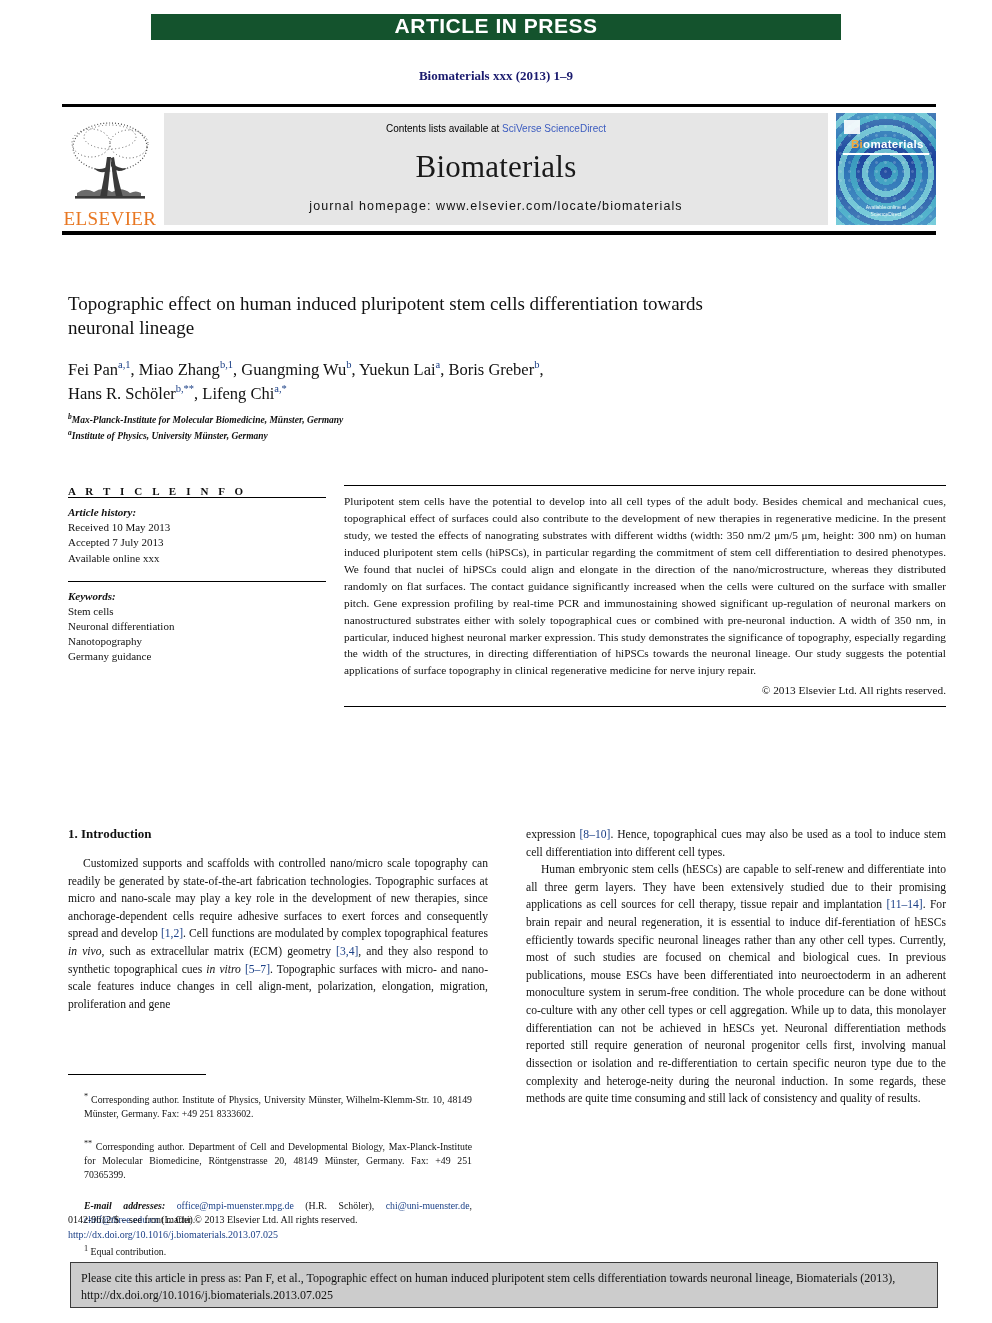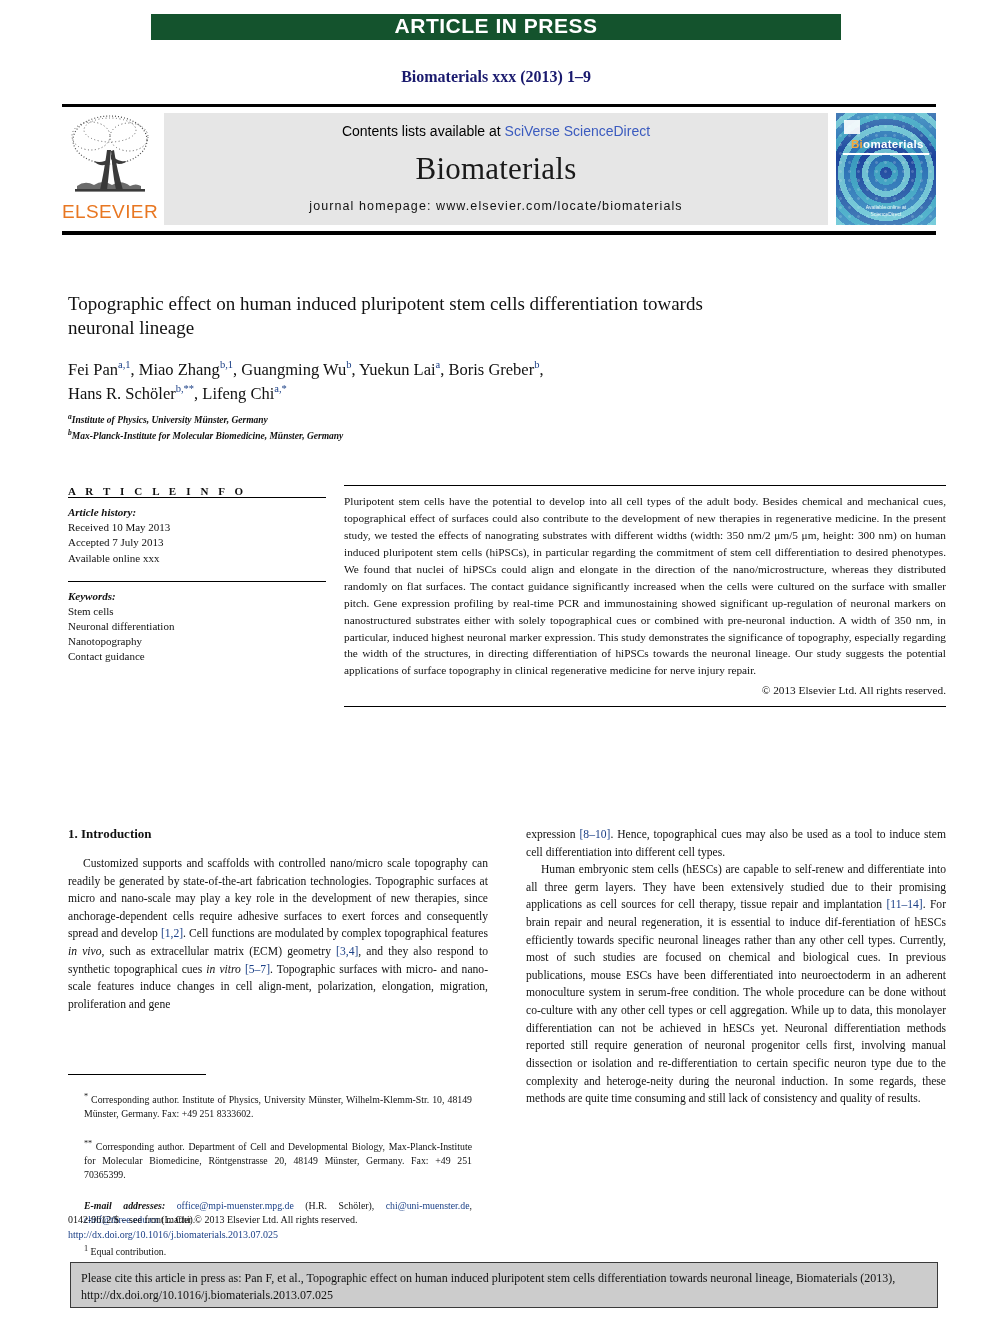--- a/index.html
+++ b/index.html
@@ -37,21 +37,21 @@
 
   
   .running-head {
     position: absolute;
     left: 0;
     top: 68px;
     width: 992px;
     text-align: center;
     font-family: "Liberation Serif", serif;
     font-weight: bold;
-    font-size: 16px;
+    font-size: 13px;
     color: #1a1a6e;
   }
 
   
   .masthead {
     position: absolute;
     left: 62px;
     top: 104px;
     width: 874px;
   }
@@ -80,43 +80,43 @@
     justify-content: flex-end;
     padding-top: 3px;
     box-sizing: border-box;
   }
   .elsevier-tree {
     width: 86px;
     height: 92px;
     position: relative;
   }
   .elsevier-wordmark {
-    font-family: Liberation Sans, sans-serif;
+    font-family: Liberation Serif, serif;
     font-size: 19px;
     letter-spacing: 0.4px;
     color: #E87722;
     line-height: 1;
-    padding-bottom: 10px;
+    padding-bottom: 3px;
   }
 
   
   .masthead-center {
     flex: 1 1 auto;
     background: #e6e6e6;
     margin: 6px 0 6px 6px;
     display: flex;
     flex-direction: column;
     align-items: center;
     justify-content: space-between;
     padding: 10px 0 12px 0;
     box-sizing: border-box;
   }
   .contents-line {
     font-family: "Liberation Sans", sans-serif;
-    font-size: 14px;
+    font-size: 10px;
     color: #000;
   }
   .contents-line .sd-link { color: #3b5bbf; }
   .journal-title {
     font-family: "Liberation Serif", serif;
     font-size: 31px;
     color: #1a1a1a;
     letter-spacing: 0.2px;
   }
   .homepage-line {
@@ -433,43 +433,43 @@
 </div>
 
 <div class="title-block">
   <h1 class="paper-title">Topographic effect on human induced pluripotent stem cells differentiation towards neuronal lineage</h1>
   <div class="authors">
     <span>Fei Pan</span><sup>a,1</sup><span>, Miao Zhang</span><sup>b,1</sup><span>, Guangming Wu</span><sup>b</sup><span>, Yuekun Lai</span><sup>a</sup><span>, Boris Greber</span><sup>b</sup><span>,</span>
     <br>
     <span>Hans R. Schöler</span><sup>b,**</sup><span>, Lifeng Chi</span><sup>a,*</sup>
   </div>
   <div class="affiliations">
+    <div><sup>b</sup><span>Max-Planck-Institute for Molecular Biomedicine, Münster, Germany</span></div>
     <div><sup>a</sup><span>Institute of Physics, University Münster, Germany</span></div>
-    <div><sup>b</sup><span>Max-Planck-Institute for Molecular Biomedicine, Münster, Germany</span></div>
   </div>
 </div>
 
 <div class="info-abstract">
 
   <div class="col-info">
     <div class="sec-head">A R T I C L E   I N F O</div>
     <div class="hr-thin"></div>
     <div class="info-group">
       <div class="lbl">Article history:</div>
       <div>Received 10 May 2013</div>
       <div>Accepted 7 July 2013</div>
       <div>Available online xxx</div>
     </div>
     <div class="info-sep"></div>
     <div class="info-group">
       <div class="lbl">Keywords:</div>
       <div>Stem cells</div>
       <div>Neuronal differentiation</div>
       <div>Nanotopography</div>
-      <div>Contact guidance</div>
+      <div>Germany guidance</div>
     </div>
   </div>
 
   <div class="col-abstract">
     <div class="hr-thin"></div>
     <div class="abstract-text">Pluripotent stem cells have the potential to develop into all cell types of the adult body. Besides chemical and mechanical cues, topographical effect of surfaces could also contribute to the development of new therapies in regenerative medicine. In the present study, we tested the effects of nanograting substrates with different widths (width: 350 nm/2 μm/5 μm, height: 300 nm) on human induced pluripotent stem cells (hiPSCs), in particular regarding the commitment of stem cell differentiation to desired phenotypes. We found that nuclei of hiPSCs could align and elongate in the direction of the nano/microstructure, whereas they distributed randomly on flat surfaces. The contact guidance significantly increased when the cells were cultured on the surface with smaller pitch. Gene expression profiling by real-time PCR and immunostaining showed significant up-regulation of neuronal markers on nanostructured substrates either with solely topographical cues or combined with pre-neuronal induction. A width of 350 nm, in particular, induced highest neuronal marker expression. This study demonstrates the significance of topography, especially regarding the width of the structures, in directing differentiation of hiPSCs towards the neuronal lineage. Our study suggests the potential applications of surface topography in clinical regenerative medicine for nerve injury repair.</div>
     <div class="abstract-copyright">© 2013 Elsevier Ltd. All rights reserved.</div>
     <div class="abstract-rule"></div>
   </div>
 

